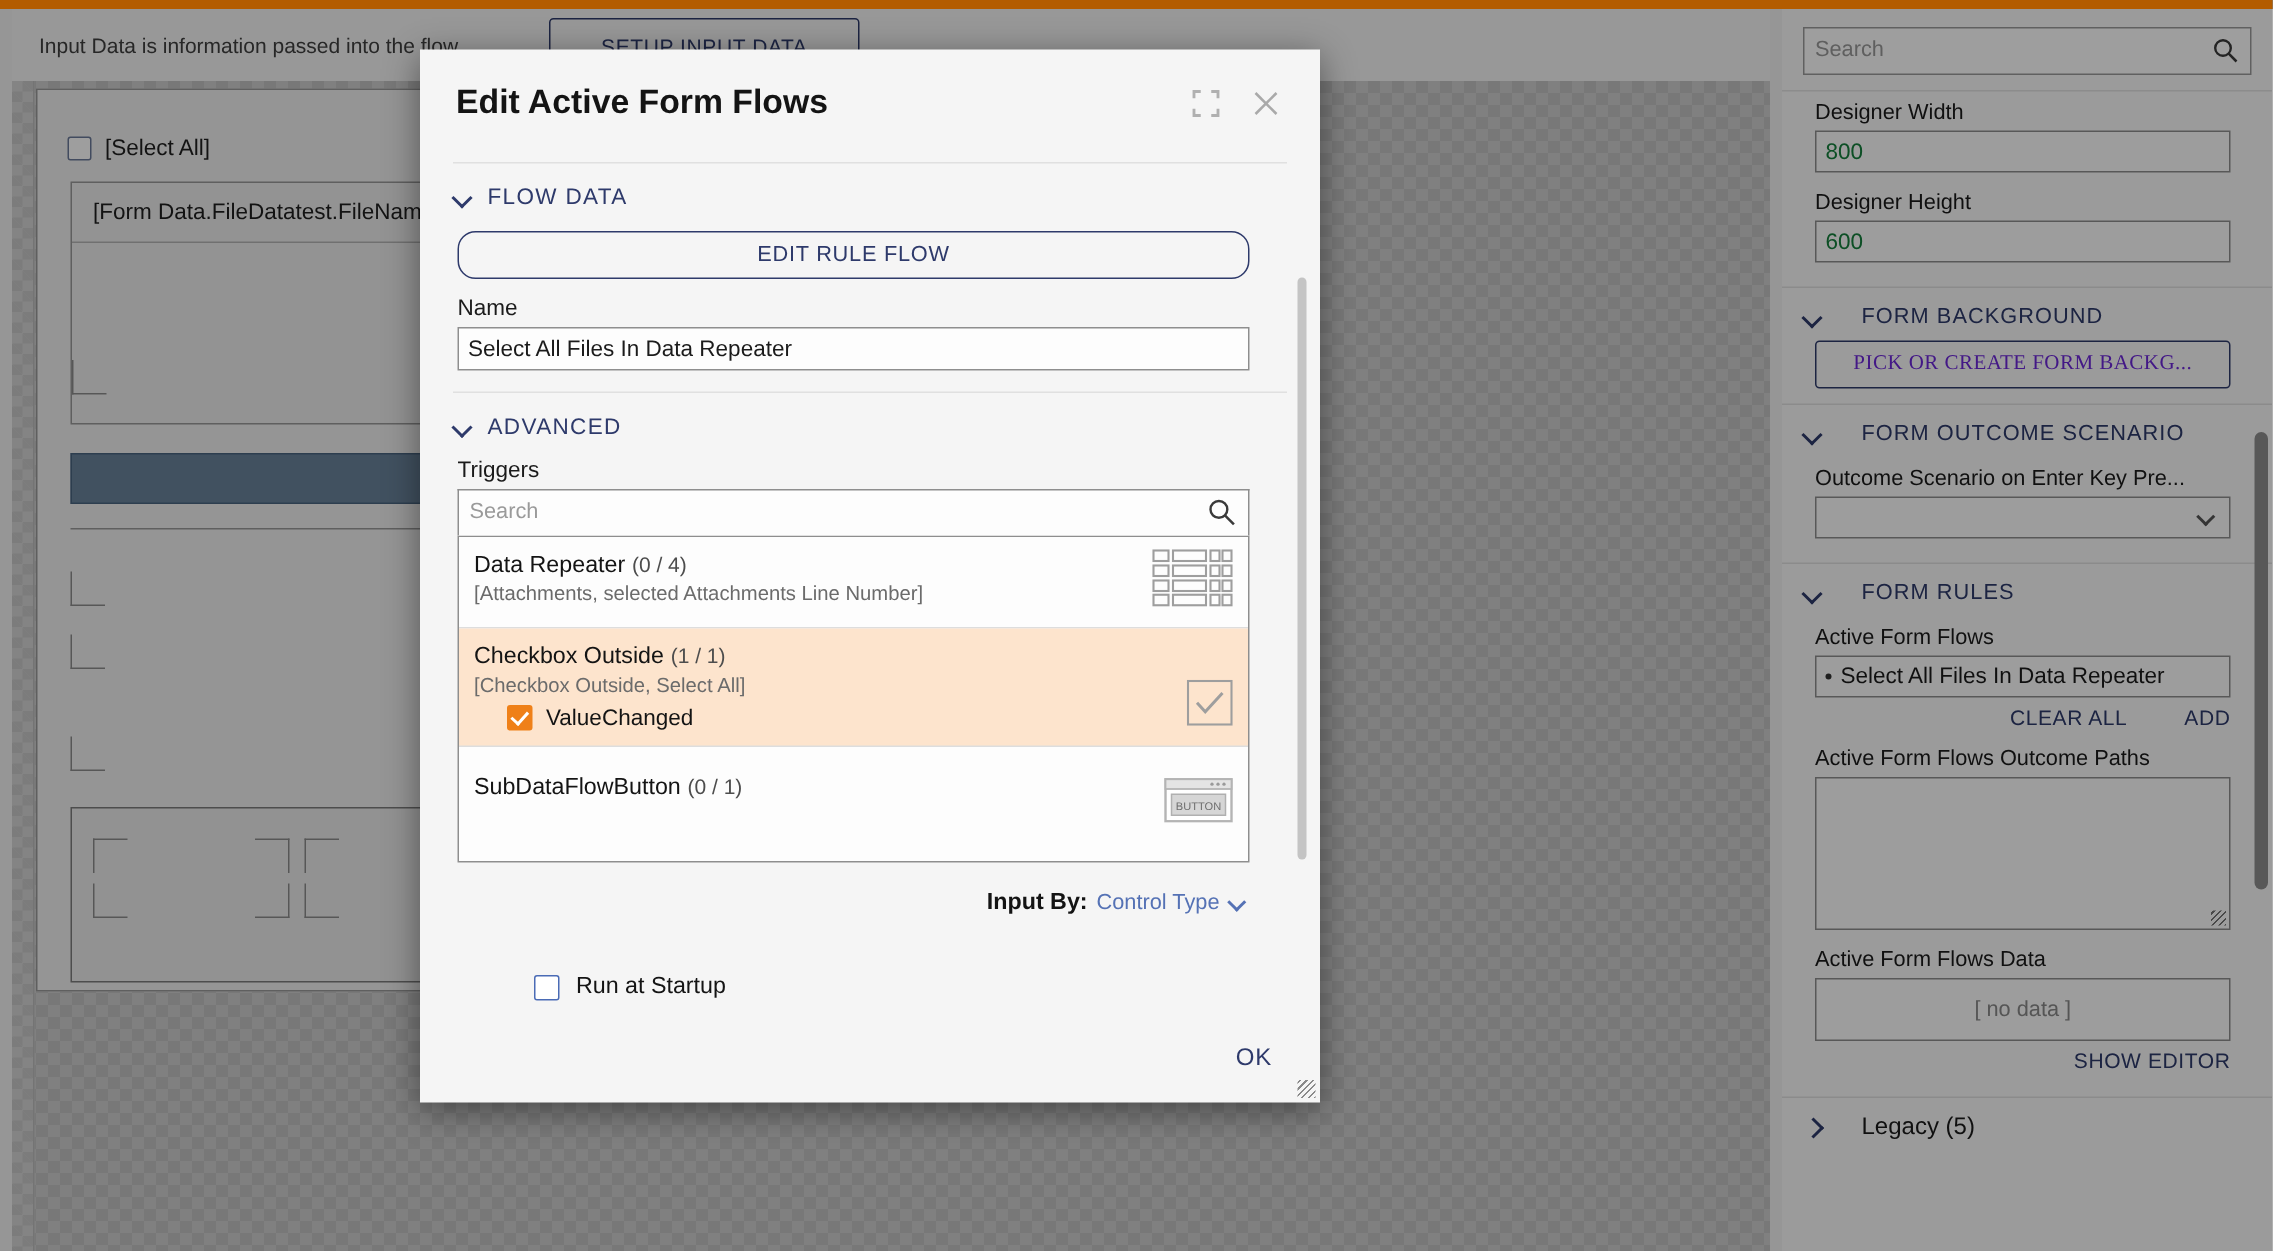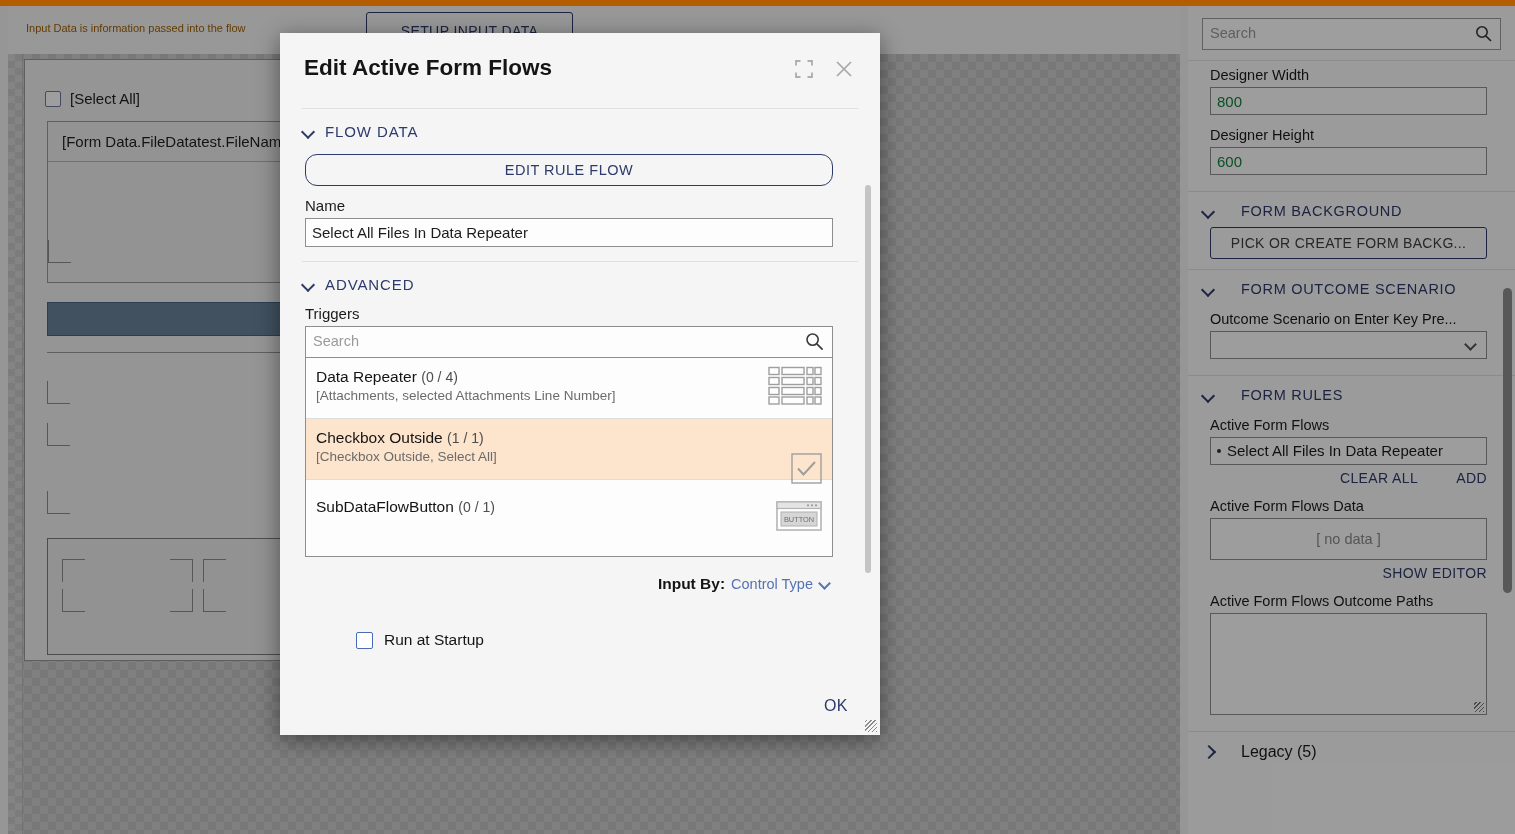--- a/index.html
+++ b/index.html
@@ -10,21 +10,21 @@
   }
 
   
   .top-bar{position:absolute;left:0;top:0;width:1515px;height:6px;background:#b35c00;z-index:40;}
 
   
   .app-bg{position:absolute;left:0;top:6px;width:1515px;height:828px;background:#f2f2f2;}
 
   .designer-area{position:absolute;left:0;top:0;width:1180px;height:828px;background:#f2f2f2;overflow:hidden;}
   .designer-topbar{position:absolute;left:8px;top:0;right:0;height:48px;background:#f5f5f5;border-bottom:1px solid #d0d0d0;}
-  .hint-text{position:absolute;left:18px;top:16px;font-size:11px;color:#a16207;white-space:nowrap;}
+  .hint-text{position:absolute;left:18px;top:16px;font-size:14px;color:#404040;white-space:nowrap;}
   .setup-btn{
     position:absolute;left:358px;top:6px;width:205px;height:36px;
     border:1px solid #2e3a6b;border-radius:3px;background:#f5f5f5;
     color:#2e3a6b;font-size:14px;letter-spacing:.4px;
     display:flex;align-items:center;justify-content:center;
   }
 
   
   .canvas-wrap{position:absolute;left:8px;top:48px;width:1402px;height:780px;overflow:hidden;
     background-color:#cfcfcf;
@@ -67,21 +67,21 @@
   .sb-input{height:28px;border:1px solid #8e8e8e;background:#fdfdfd;font-size:15px;color:#15803d;
      display:flex;align-items:center;padding-left:6px;box-sizing:border-box;}
   .sb-sep{border-top:1px solid #e0e0e0;margin:10px 0 0 0;}
   .sb-group{display:flex;align-items:center;gap:26px;padding:11px 0 8px 14px;}
   .sb-group-title{font-size:14.5px;color:#2e3a6b;letter-spacing:.7px;}
   .chev{width:13px;height:13px;display:inline-block;position:relative;}
   .chev::after{content:"";position:absolute;left:1px;top:2px;width:8px;height:8px;
      border-right:2px solid #2e3a6b;border-bottom:2px solid #2e3a6b;transform:rotate(45deg);}
   .chev.right::after{transform:rotate(-45deg);left:2px;top:1px;}
   .pick-btn{margin:0 28px 0 22px;height:30px;border:1px solid #2e3a6b;border-radius:3px;background:#fbfbfb;
-     color:#404040;font-size:14px;display:flex;align-items:center;justify-content:center;letter-spacing:.3px;}
+     color:#6d28d9;font-size:14px;display:flex;align-items:center;justify-content:center;letter-spacing:.3px;font-family:Liberation Serif, serif;}
   .sb-select{height:28px;border:1px solid #8e8e8e;background:#fdfdfd;position:relative;box-sizing:border-box;}
   .sb-select .cdown{position:absolute;right:9px;top:8px;width:11px;height:11px;}
   .sb-select .cdown::after{content:"";position:absolute;left:0;top:0;width:7px;height:7px;
      border-right:2px solid #555;border-bottom:2px solid #555;transform:rotate(45deg);}
   .flows-list{border:1px solid #8e8e8e;background:#fdfdfd;min-height:28px;padding:4px 6px;box-sizing:border-box;}
   .flow-item{font-size:15px;color:#1b1b1b;display:flex;align-items:center;gap:6px;}
   .flow-item .dot{width:4px;height:4px;border-radius:50%;background:#333;display:inline-block;}
   .link-row{display:flex;justify-content:flex-end;gap:38px;margin-top:5px;}
   .sb-link{font-size:14px;color:#2e3a6b;letter-spacing:.4px;}
   .nodata{border:1px solid #8e8e8e;background:#fdfdfd;height:40px;display:flex;align-items:center;
@@ -251,31 +251,31 @@
             <span>Select All Files In Data Repeater</span>
           </div>
         </div>
         <div class="link-row">
           <span class="sb-link">CLEAR ALL</span>
           <span class="sb-link">ADD</span>
         </div>
       </div>
 
       <div class="sb-field">
+        <div class="sb-label">Active Form Flows Outcome Paths</div>
+        <div class="tarea">
+          <span class="grip"></span>
+        </div>
+      </div>
+
+      <div class="sb-field">
         <div class="sb-label">Active Form Flows Data</div>
         <div class="nodata">[ no data ]</div>
         <div class="link-row">
           <span class="sb-link">SHOW EDITOR</span>
-        </div>
-      </div>
-
-      <div class="sb-field">
-        <div class="sb-label">Active Form Flows Outcome Paths</div>
-        <div class="tarea">
-          <span class="grip"></span>
         </div>
       </div>
 
       <div class="sb-sep"></div>
 
       <div class="sb-group">
         <span class="chev right"></span>
         <span class="sb-group-title" style="color:#1b1b1b;font-size:16px;letter-spacing:0;">Legacy (5)</span>
       </div>
     </div>
@@ -361,20 +361,24 @@
                 <rect x="47" y="31" width="6" height="7"></rect>
             </g>
           </svg>
         </span>
       </div>
 
       <div class="trig-row sel">
         <span class="trig-name">Checkbox Outside</span>
         <span class="trig-count">(1 / 1)</span>
         <div class="trig-sub">[Checkbox Outside, Select All]</div>
+        <div class="trig-evt">
+          <span class="cb-on"></span>
+          <span>ValueChanged</span>
+        </div>
         <span class="trig-icon" style="top:34px;transform:none;">
           <svg width="31" height="31" viewBox="0 0 31 31">
             <rect x="1" y="1" width="29" height="29" fill="none" stroke="#9e9e9e" stroke-width="1.4"></rect>
             <path d="M7 15.5l5.5 6L24 9" fill="none" stroke="#9e9e9e" stroke-width="2"></path>
           </svg>
         </span>
       </div>
 
       <div class="trig-row" style="padding-top:18px;padding-bottom:18px;">
         <span class="trig-name">SubDataFlowButton</span>

